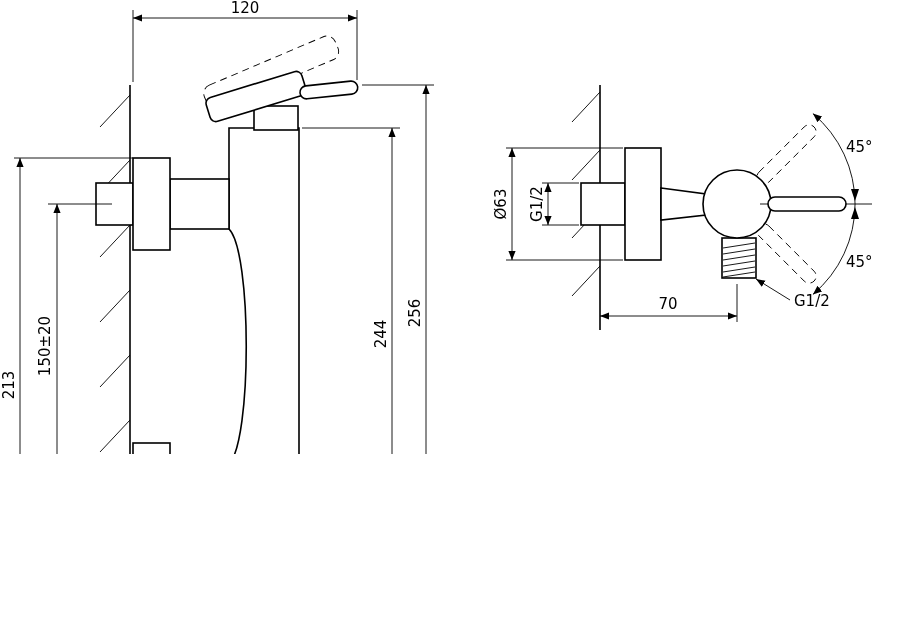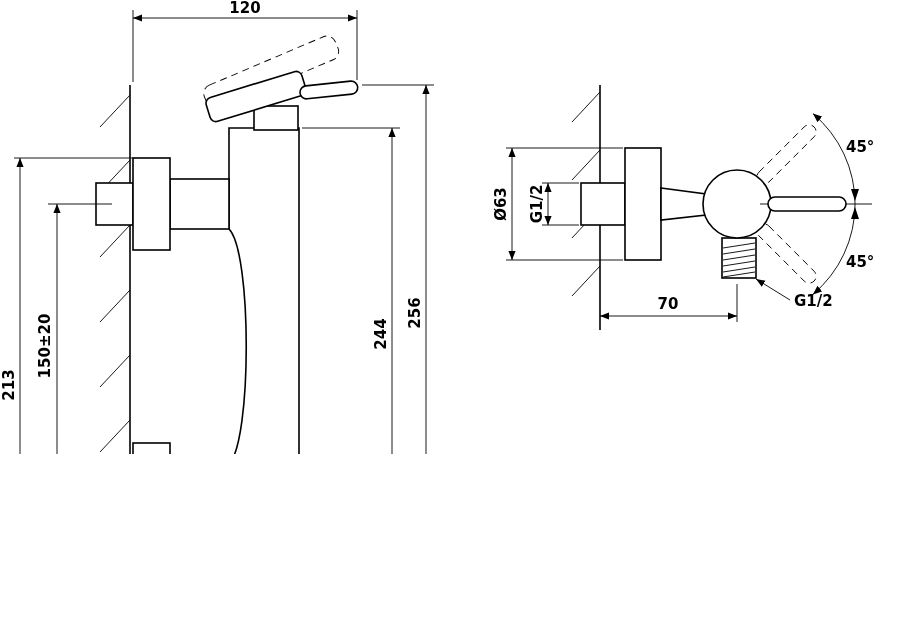--- a/index.html
+++ b/index.html
@@ -1,16 +1,16 @@
 <!DOCTYPE html>
 <html><head>
 <meta charset="utf-8">
 <style>
   html,body { margin:0; padding:0; background:#ffffff; }
-  .stage { position:relative; width:900px; height:454px; background:#ffffff;font-weight:bold; }
+  .stage { position:relative; width:900px; height:454px; background:#ffffff; }
   svg { display:block; }
   text { font-family:"DejaVu Sans", sans-serif; font-size:15px; fill:#000; }
   .obj   { fill:#ffffff; stroke:#000; stroke-width:1.6; }
   .objnf { fill:none;    stroke:#000; stroke-width:1.6; }
   .thin  { fill:none; stroke:#000; stroke-width:0.9; }
   .dim   { fill:none; stroke:#000; stroke-width:0.9; }
   .dashed{ stroke-dasharray:7 5; }
 </style>
 </head>
 <body>

